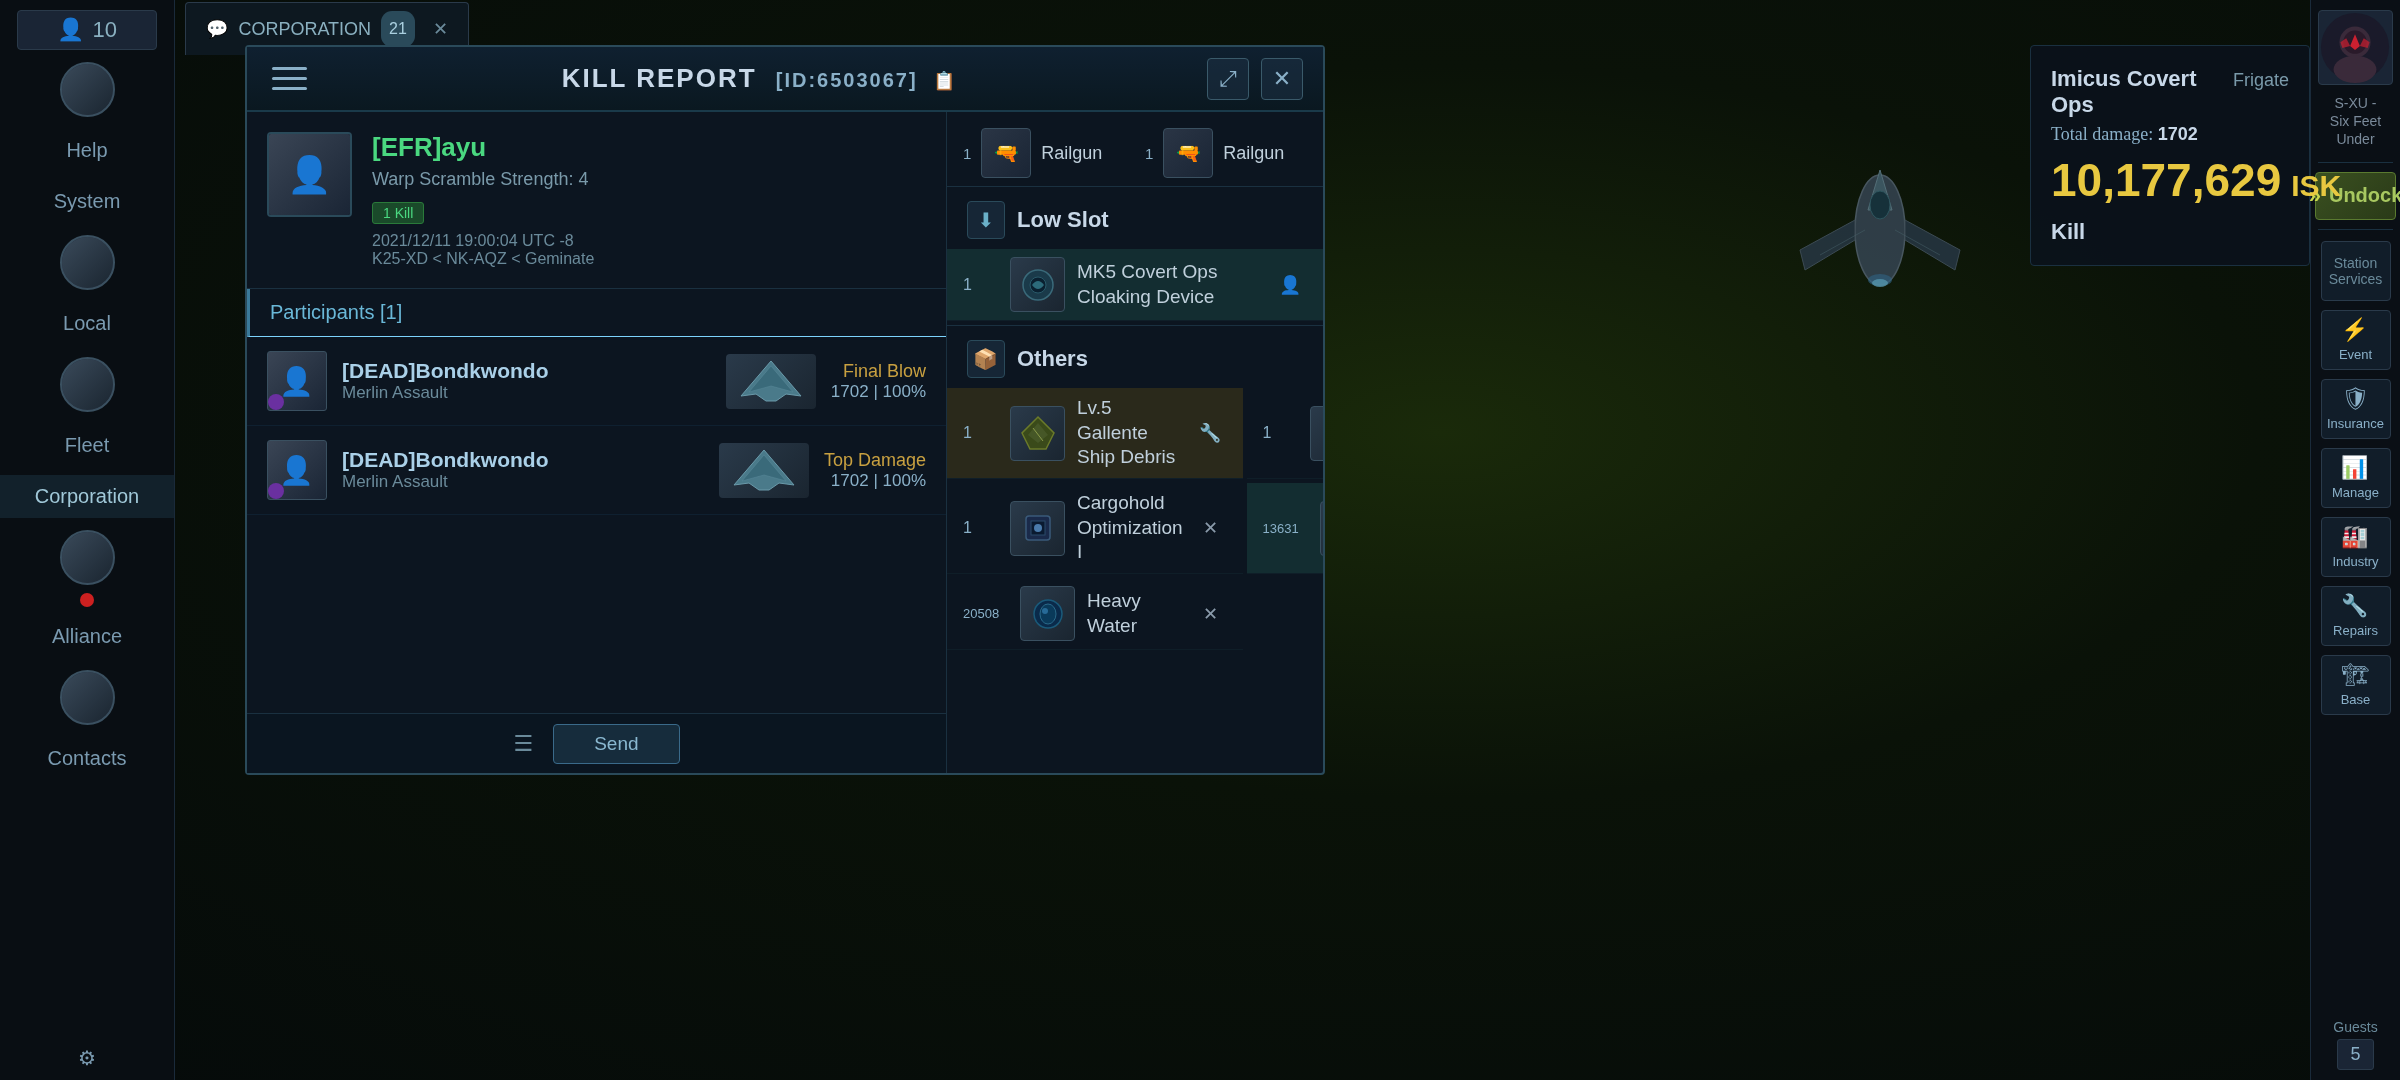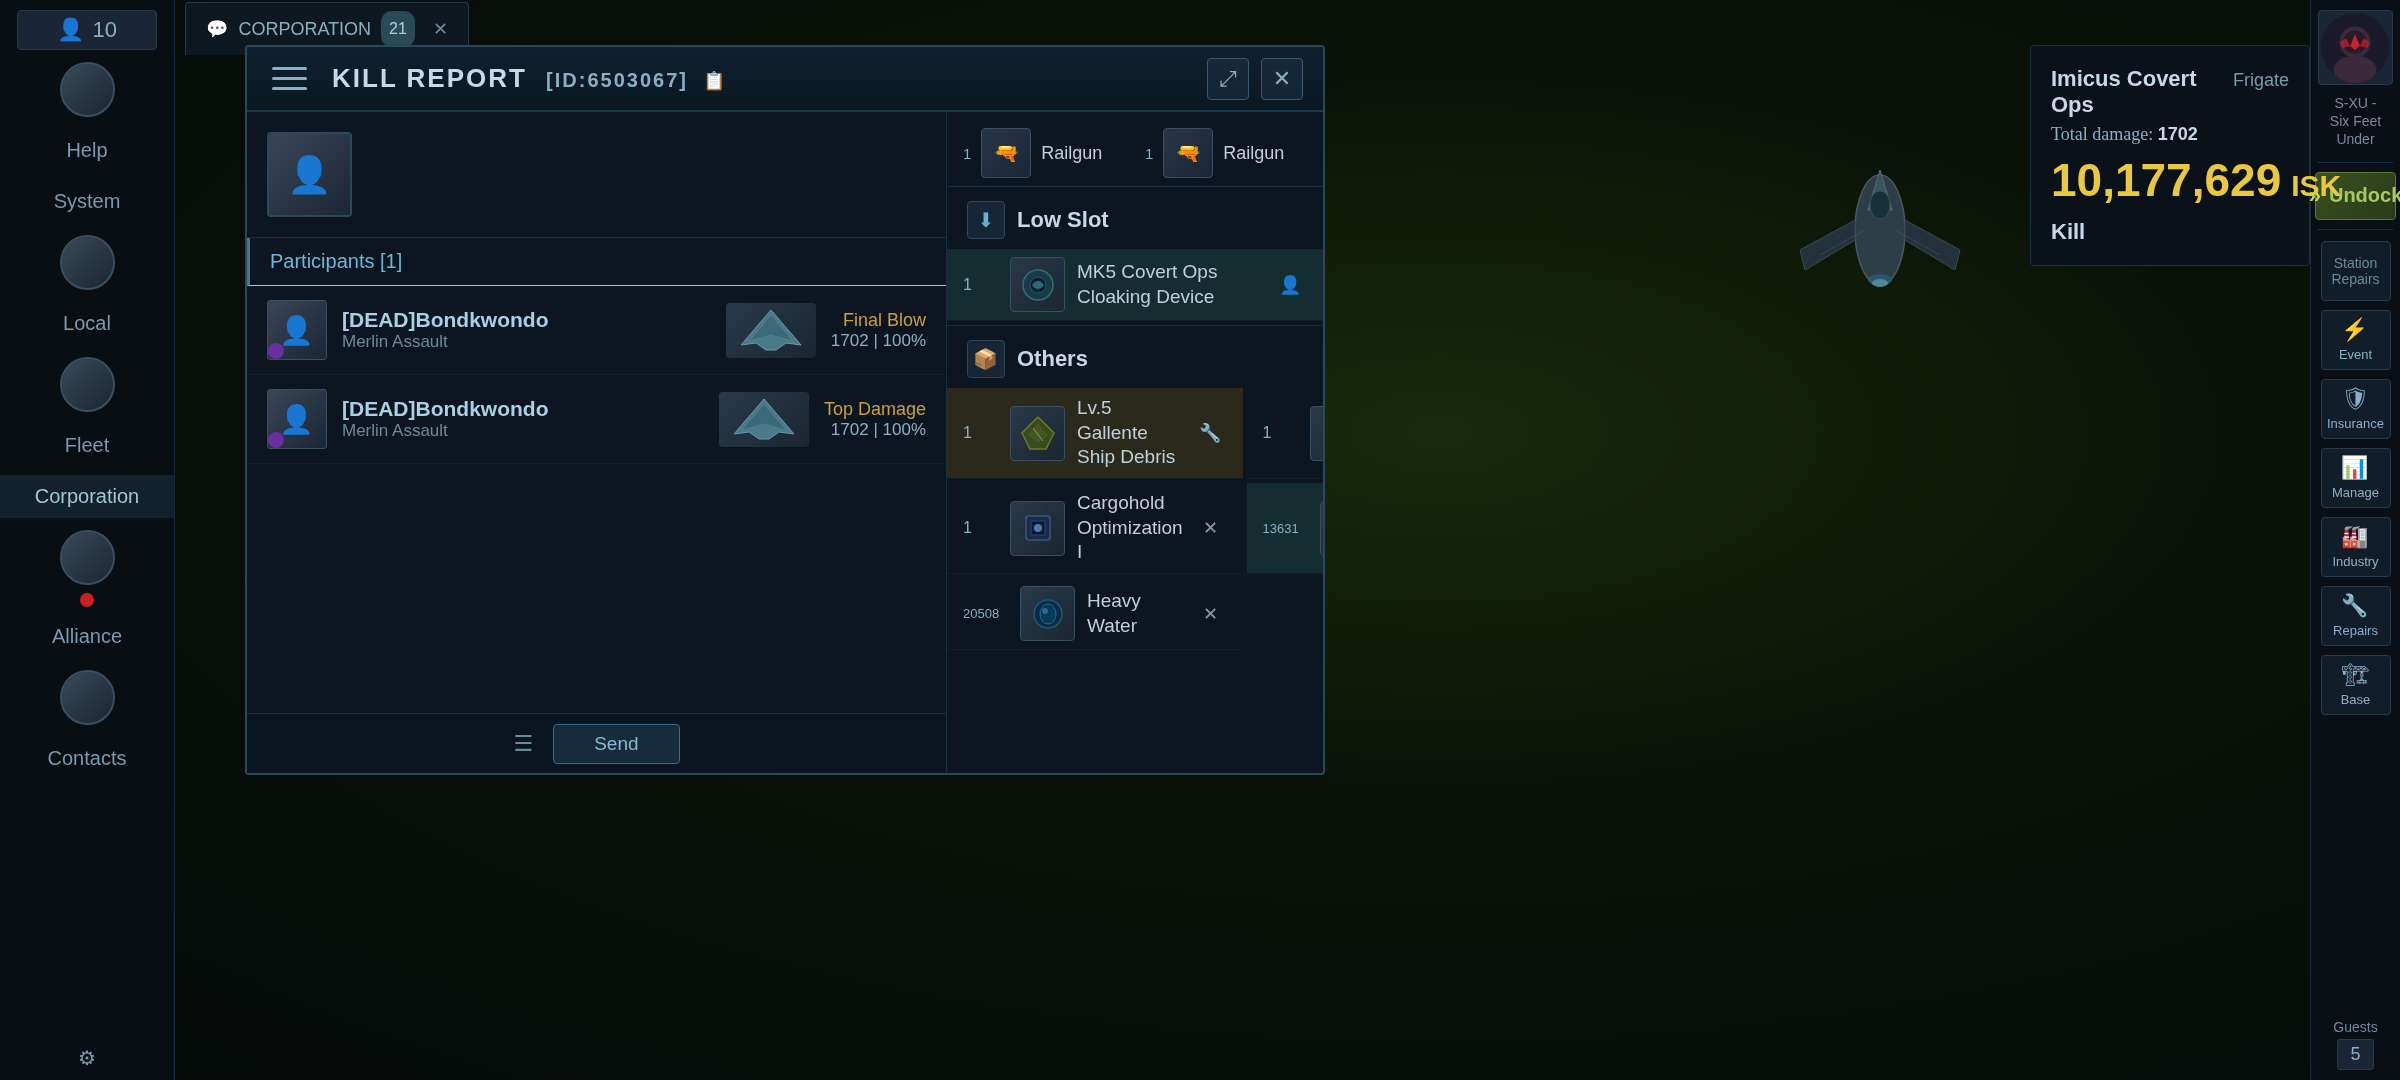--- a/index.html
+++ b/index.html
@@ -132,20 +132,21 @@
     }
 
     .modal-header {
       background: linear-gradient(180deg, #0f2030 0%, #0a1820 100%);
       border-bottom: 2px solid #1a3a4a;
       padding: 0 20px;
       height: 65px;
       display: flex;
       align-items: center;
       gap: 20px;
+      text-align: center;
     }
 
     .hamburger-btn {
       width: 45px;
       height: 45px;
       display: flex;
       flex-direction: column;
       justify-content: center;
       gap: 7px;
       cursor: pointer;
@@ -784,20 +785,27 @@
   </div>
 
   <div class="modal-content">
 
     <div class="modal-left">
 
       <div class="pilot-info">
         <div class="pilot-avatar">
           <div class="pilot-avatar-inner">👤</div>
         </div>
+        <div class="pilot-details">
+          <div class="pilot-name">[EFR]ayu</div>
+          <div class="pilot-attr">Warp Scramble Strength: 4</div>
+          <div class="kill-badge">1 Kill</div>
+          <div class="kill-time">2021/12/11 19:00:04 UTC -8</div>
+          <div class="kill-location">K25-XD &lt; NK-AQZ &lt; Geminate</div>
+        </div>
       </div>
 
       <div class="participants-section">
         <div class="participants-header">
           <span class="participants-title">Participants [1]</span>
         </div>
 
         <div class="participant-row">
           <div class="participant-avatar">
             👤
@@ -1029,21 +1037,21 @@
   <div style="width:85%;height:1px;background:#1a3040;margin:4px 0;"></div>
 
   <div class="undock-btn">
     <span class="undock-arrows">»</span>
     <span>Undock</span>
   </div>
 
   <div style="width:85%;height:1px;background:#1a3040;margin:4px 0;"></div>
 
   <div class="rt-icon-btn">
-    <span style="color:#6a8a9a;font-size:14px;text-align:center;">Station Repairs</span>
+    <span style="color:#6a8a9a;font-size:14px;text-align:center;">Station Services</span>
   </div>
 
   <div class="rt-icon-btn">
     <span class="rt-icon-symbol">⚡</span>
     <span>Event</span>
   </div>
 
   <div class="rt-icon-btn">
     <span class="rt-icon-symbol">🛡</span>
     <span>Insurance</span>

